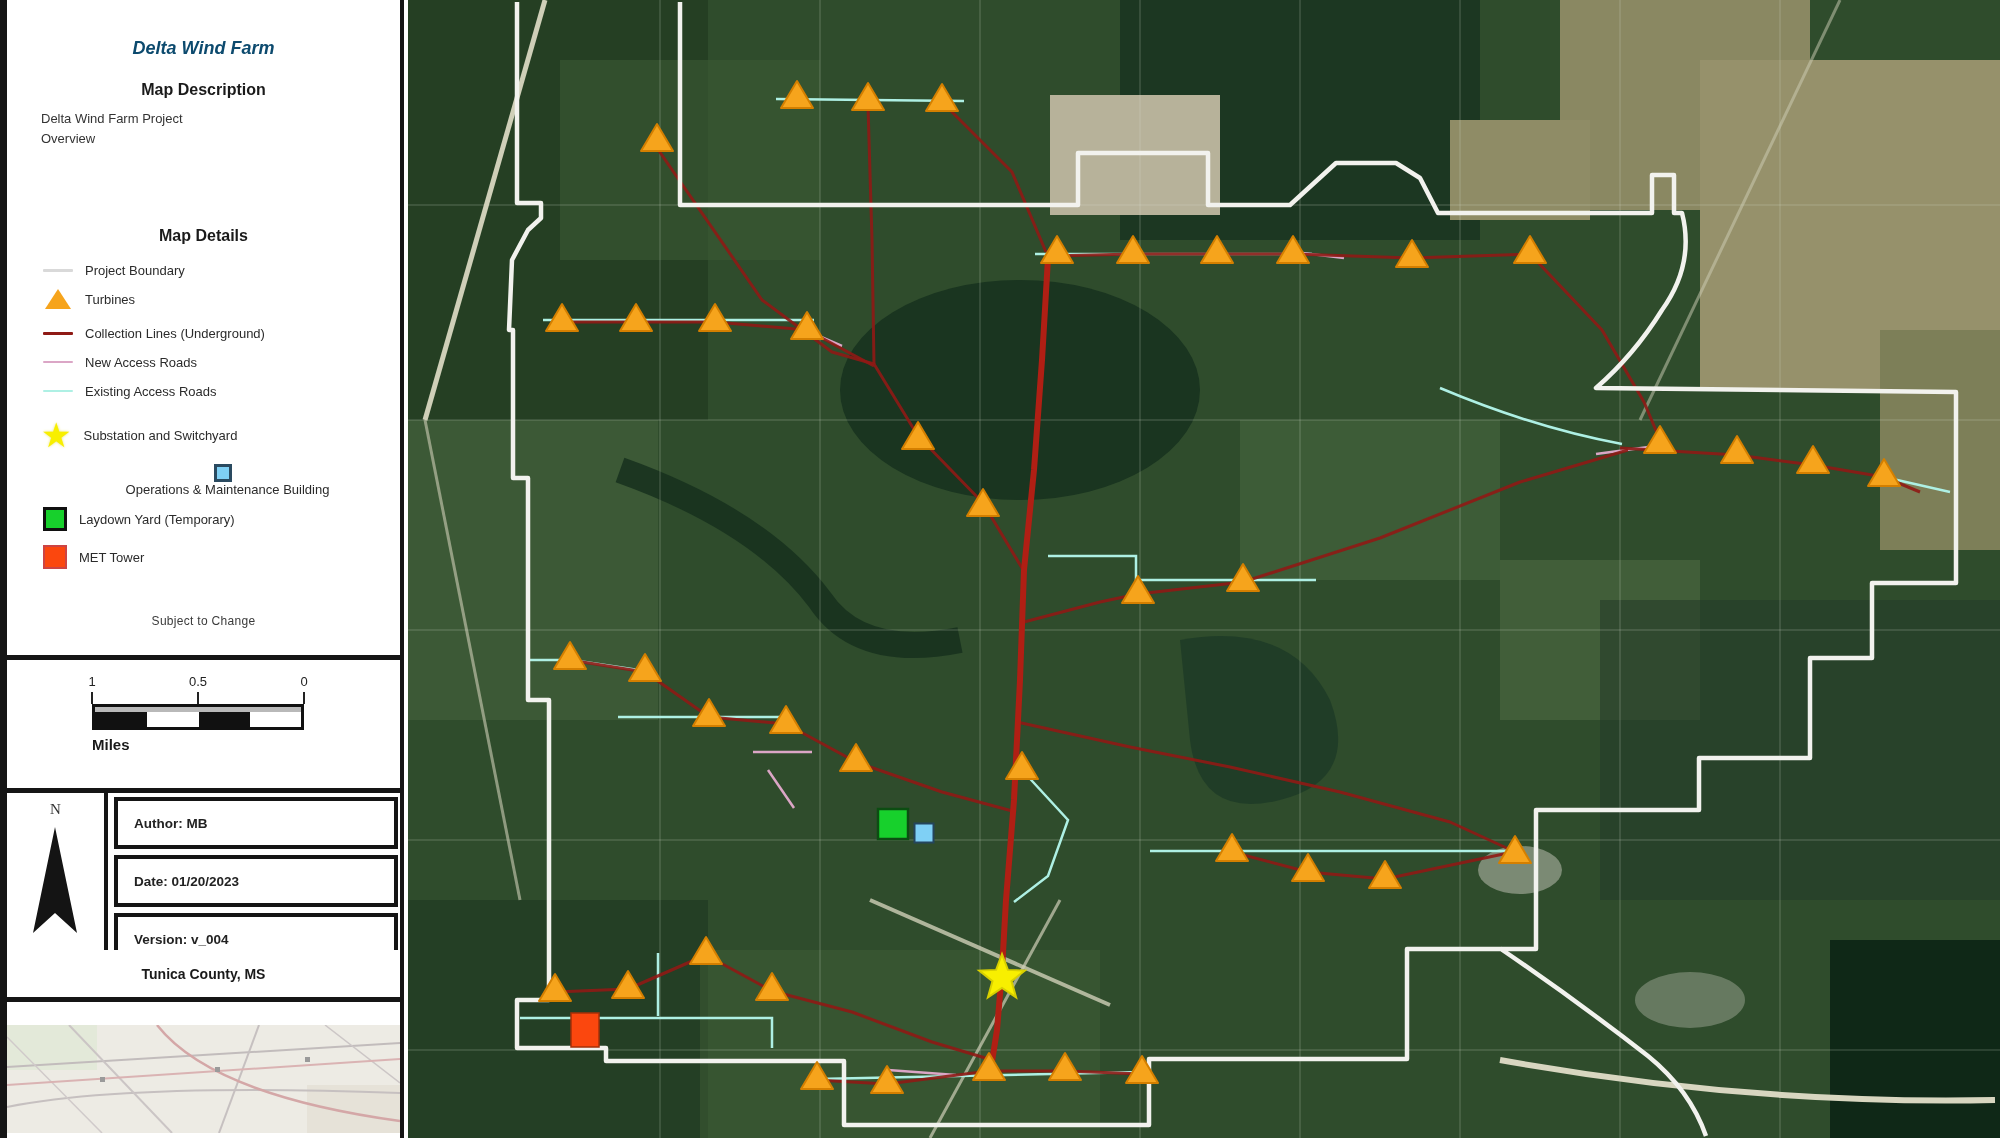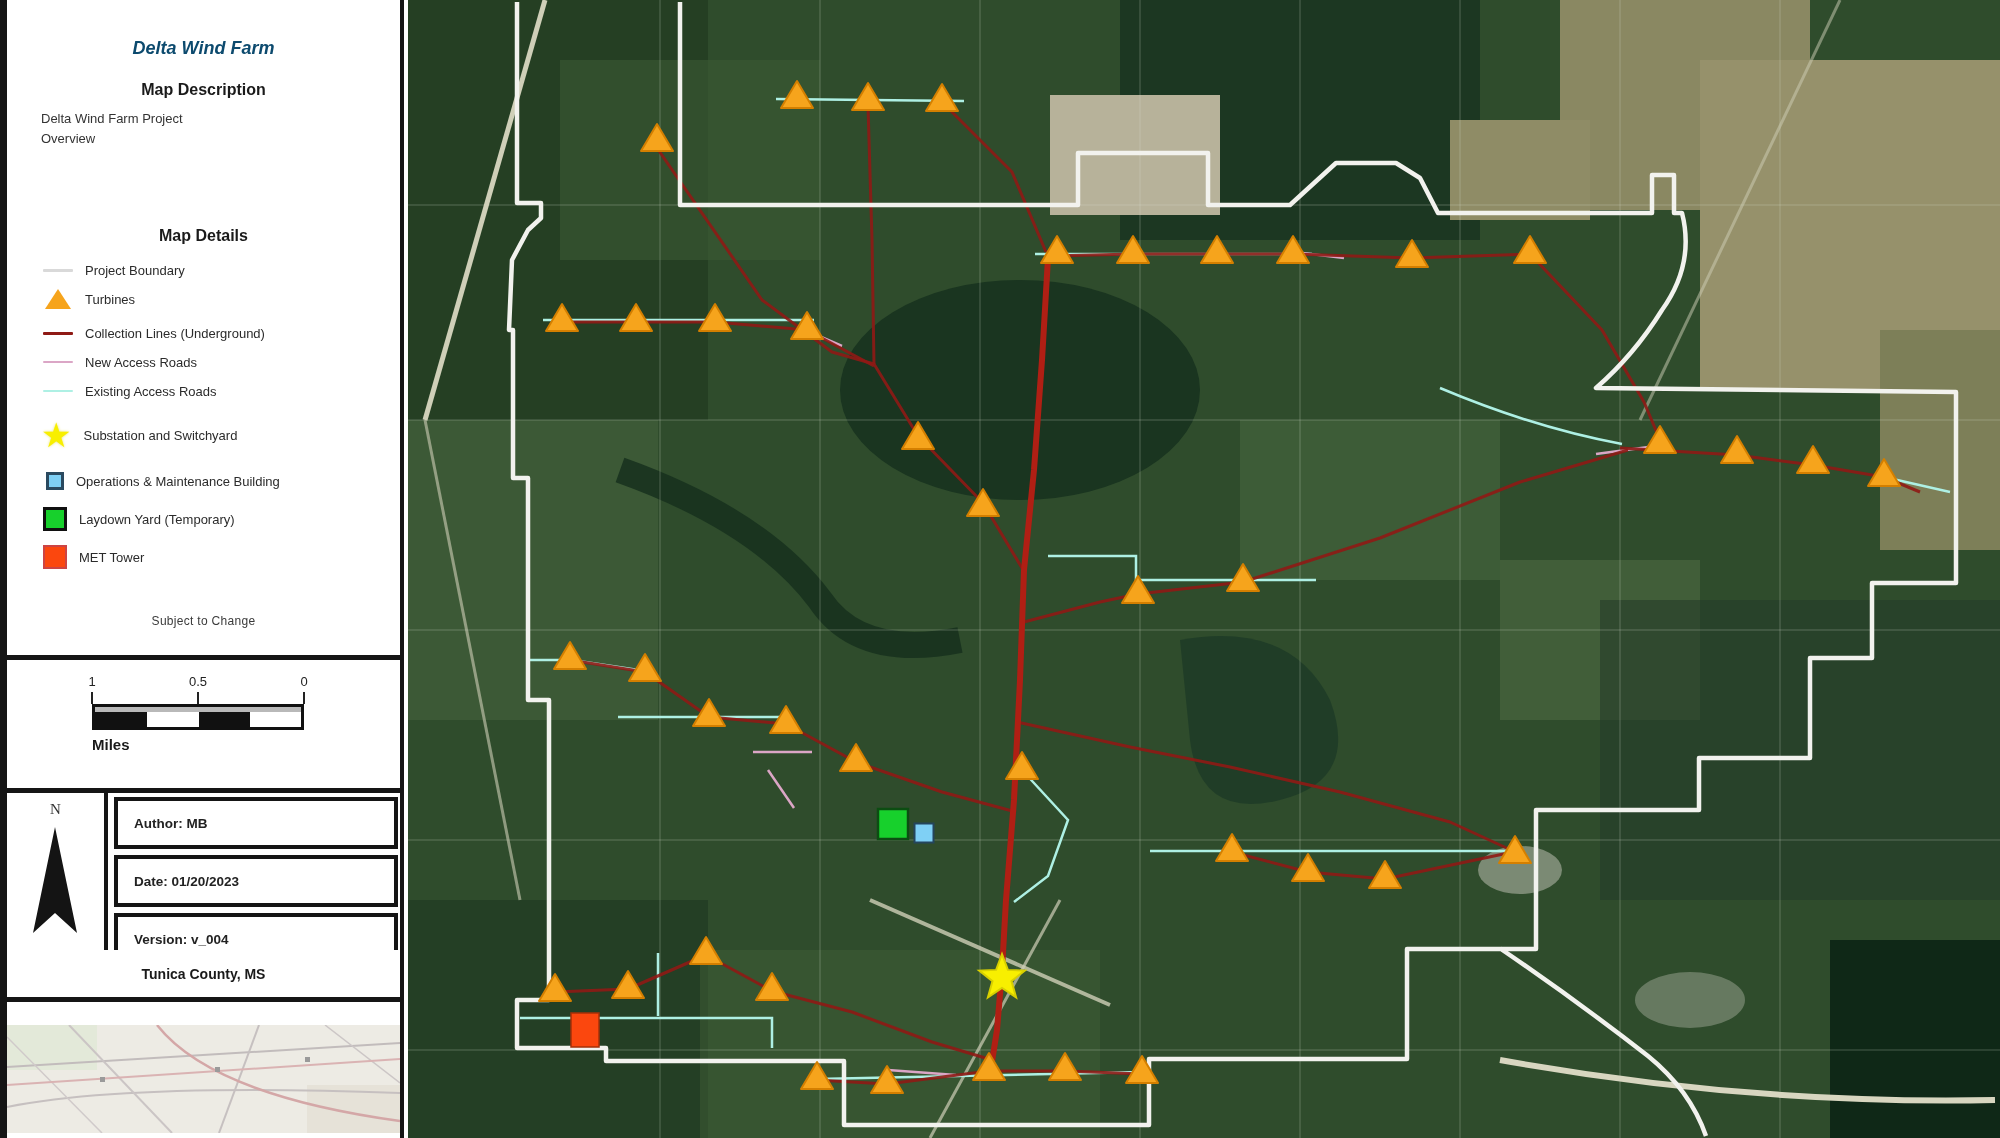--- a/index.html
+++ b/index.html
@@ -91,21 +91,21 @@
         <span class="lg-label">New Access Roads</span>
       </div>
       <div class="lg-row">
         <span class="sw-line thin" style="background: rgb(174, 240, 228);"></span>
         <span class="lg-label">Existing Access Roads</span>
       </div>
       <div class="lg-row tall" style="margin-top:16px;">
         <span class="sw-star">★</span>
         <span class="lg-label">Substation and Switchyard</span>
       </div>
-      <div class="lg-row tall" style="margin-top:12px;">
+      <div class="lg-row tall" style="margin-top:12px;flex-direction:column;">
         <span class="sw-sq" style="width: 18px; height: 18px; border: 3px solid rgb(42, 74, 96); margin-left: 3px; background: rgb(127, 208, 245);"></span>
         <span class="lg-label">Operations &amp; Maintenance Building</span>
       </div>
       <div class="lg-row tall">
         <span class="sw-sq" style="width: 24px; height: 24px; border: 3px solid rgb(16, 16, 16); background: rgb(23, 208, 44);"></span>
         <span class="lg-label">Laydown Yard (Temporary)</span>
       </div>
       <div class="lg-row tall">
         <span class="sw-sq" style="width: 24px; height: 24px; border: 2px solid rgb(204, 68, 68); background: rgb(251, 71, 14);"></span>
         <span class="lg-label">MET Tower</span>

